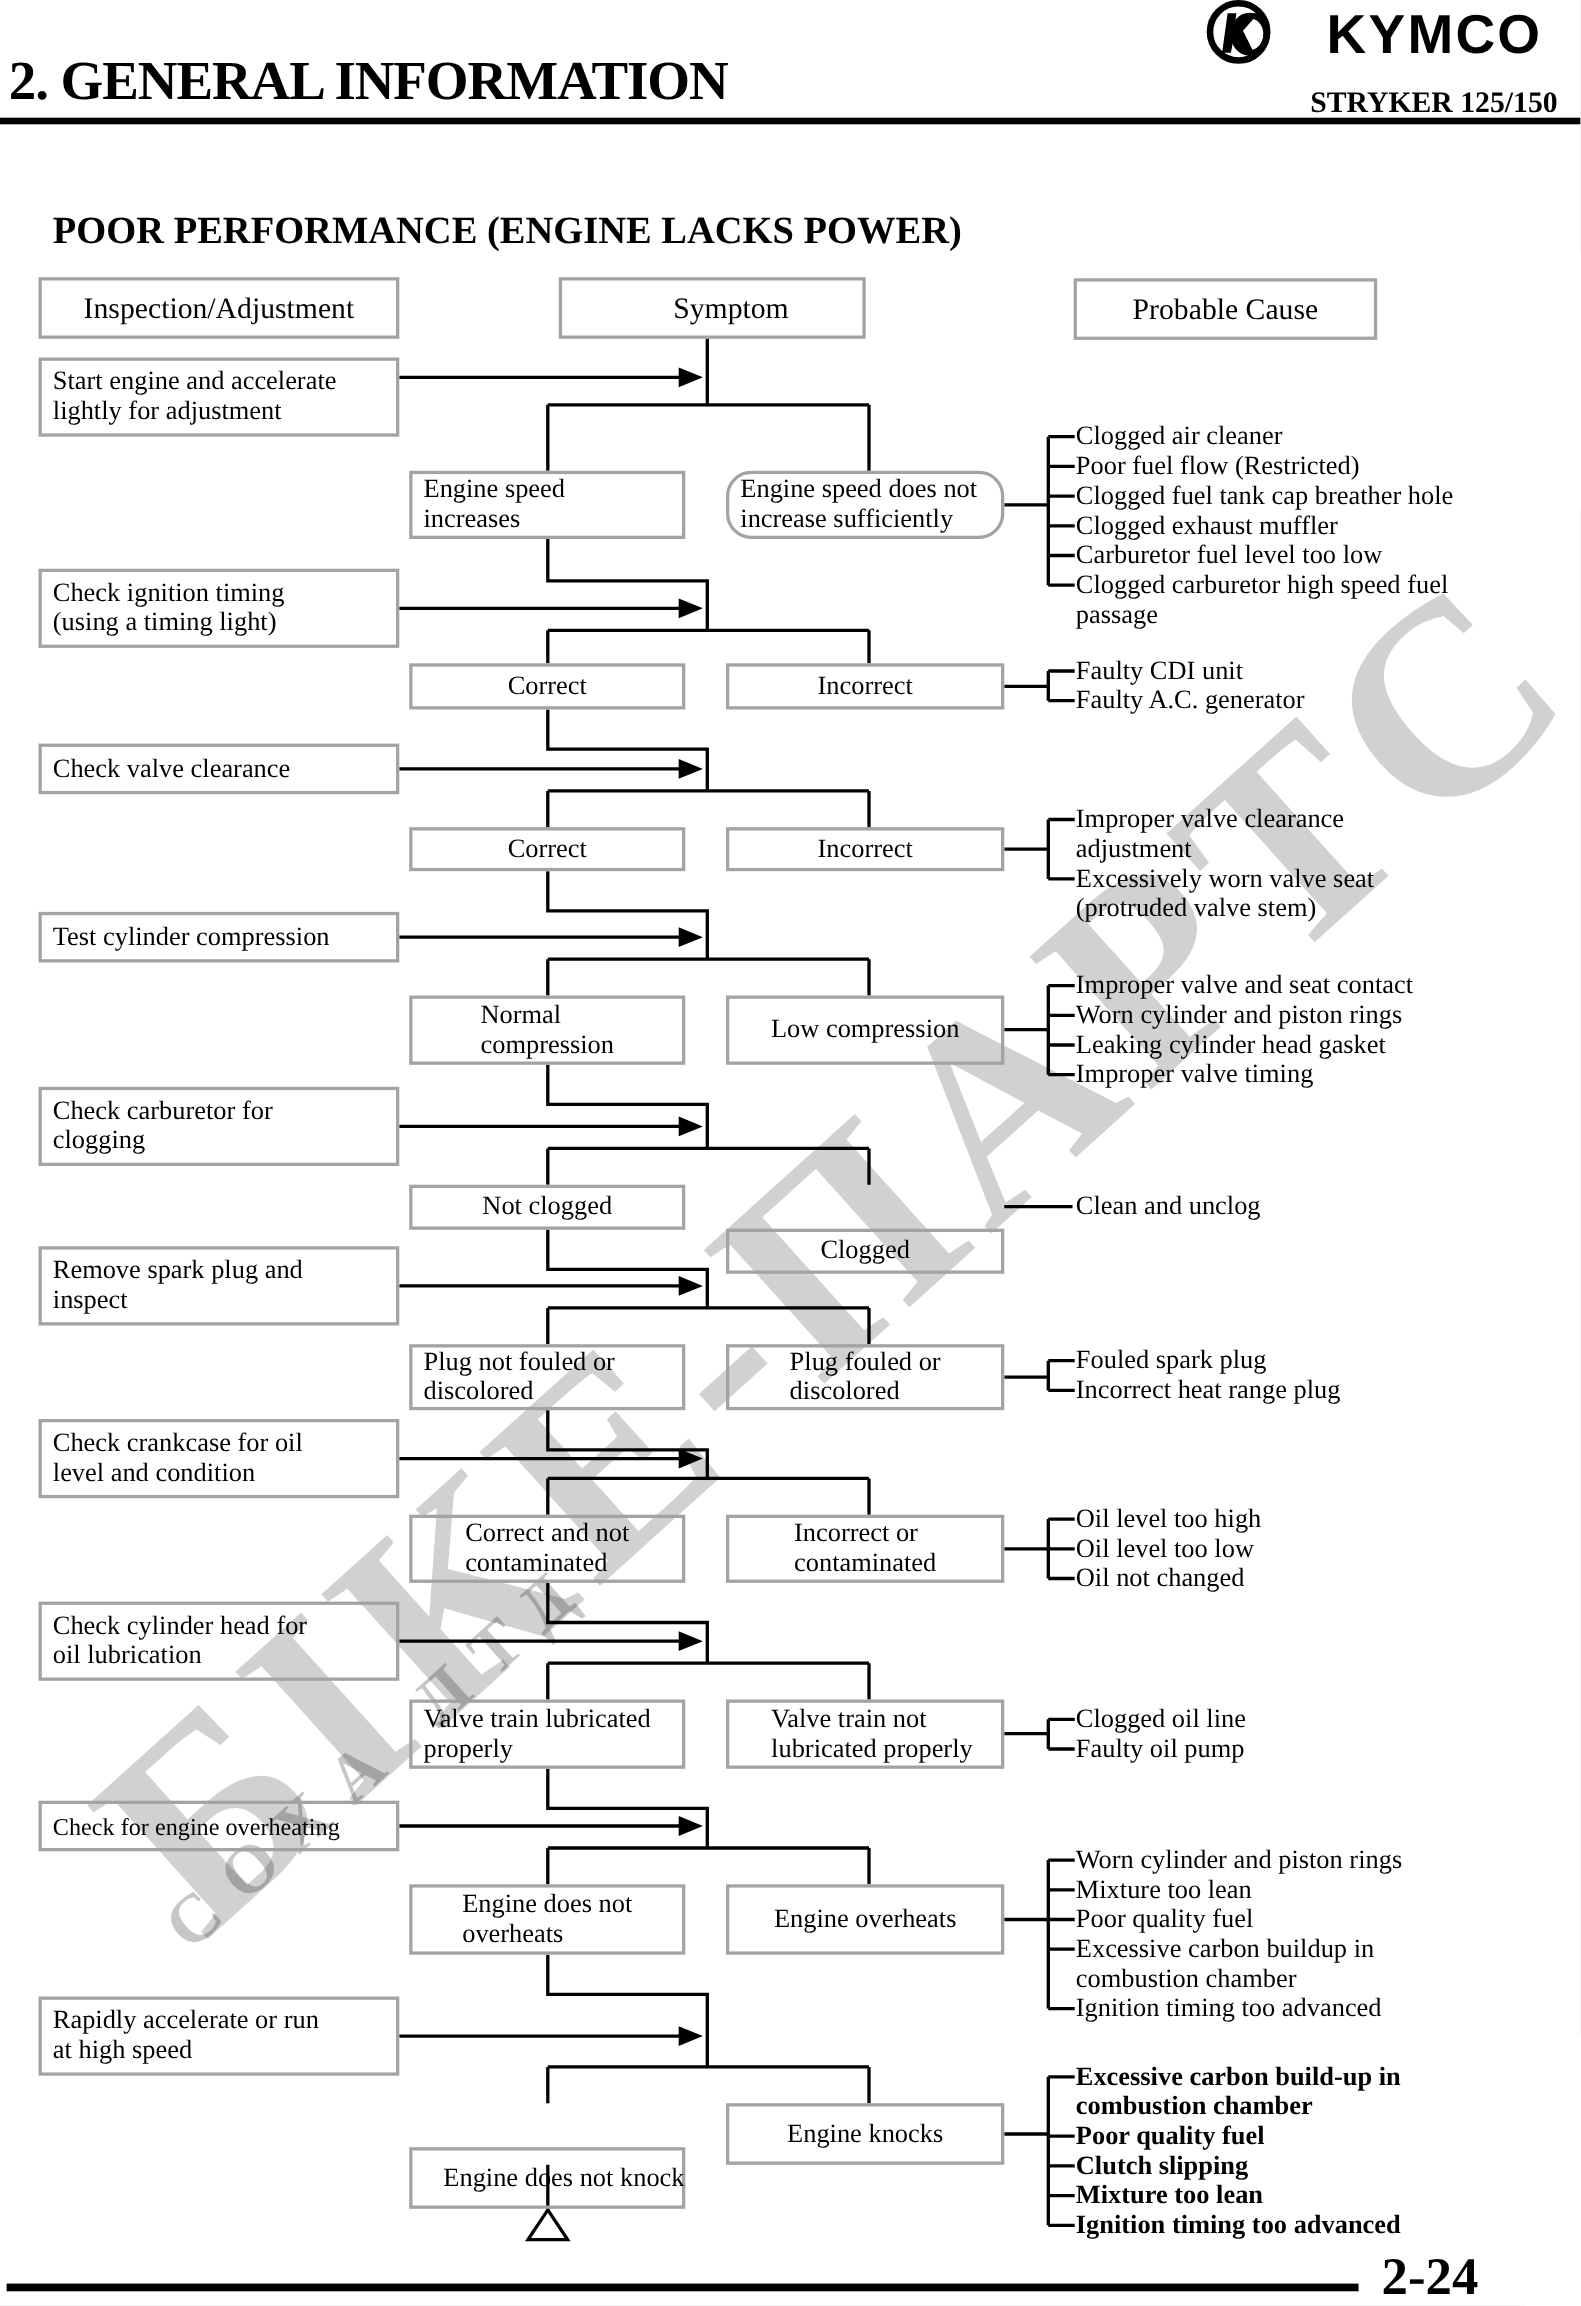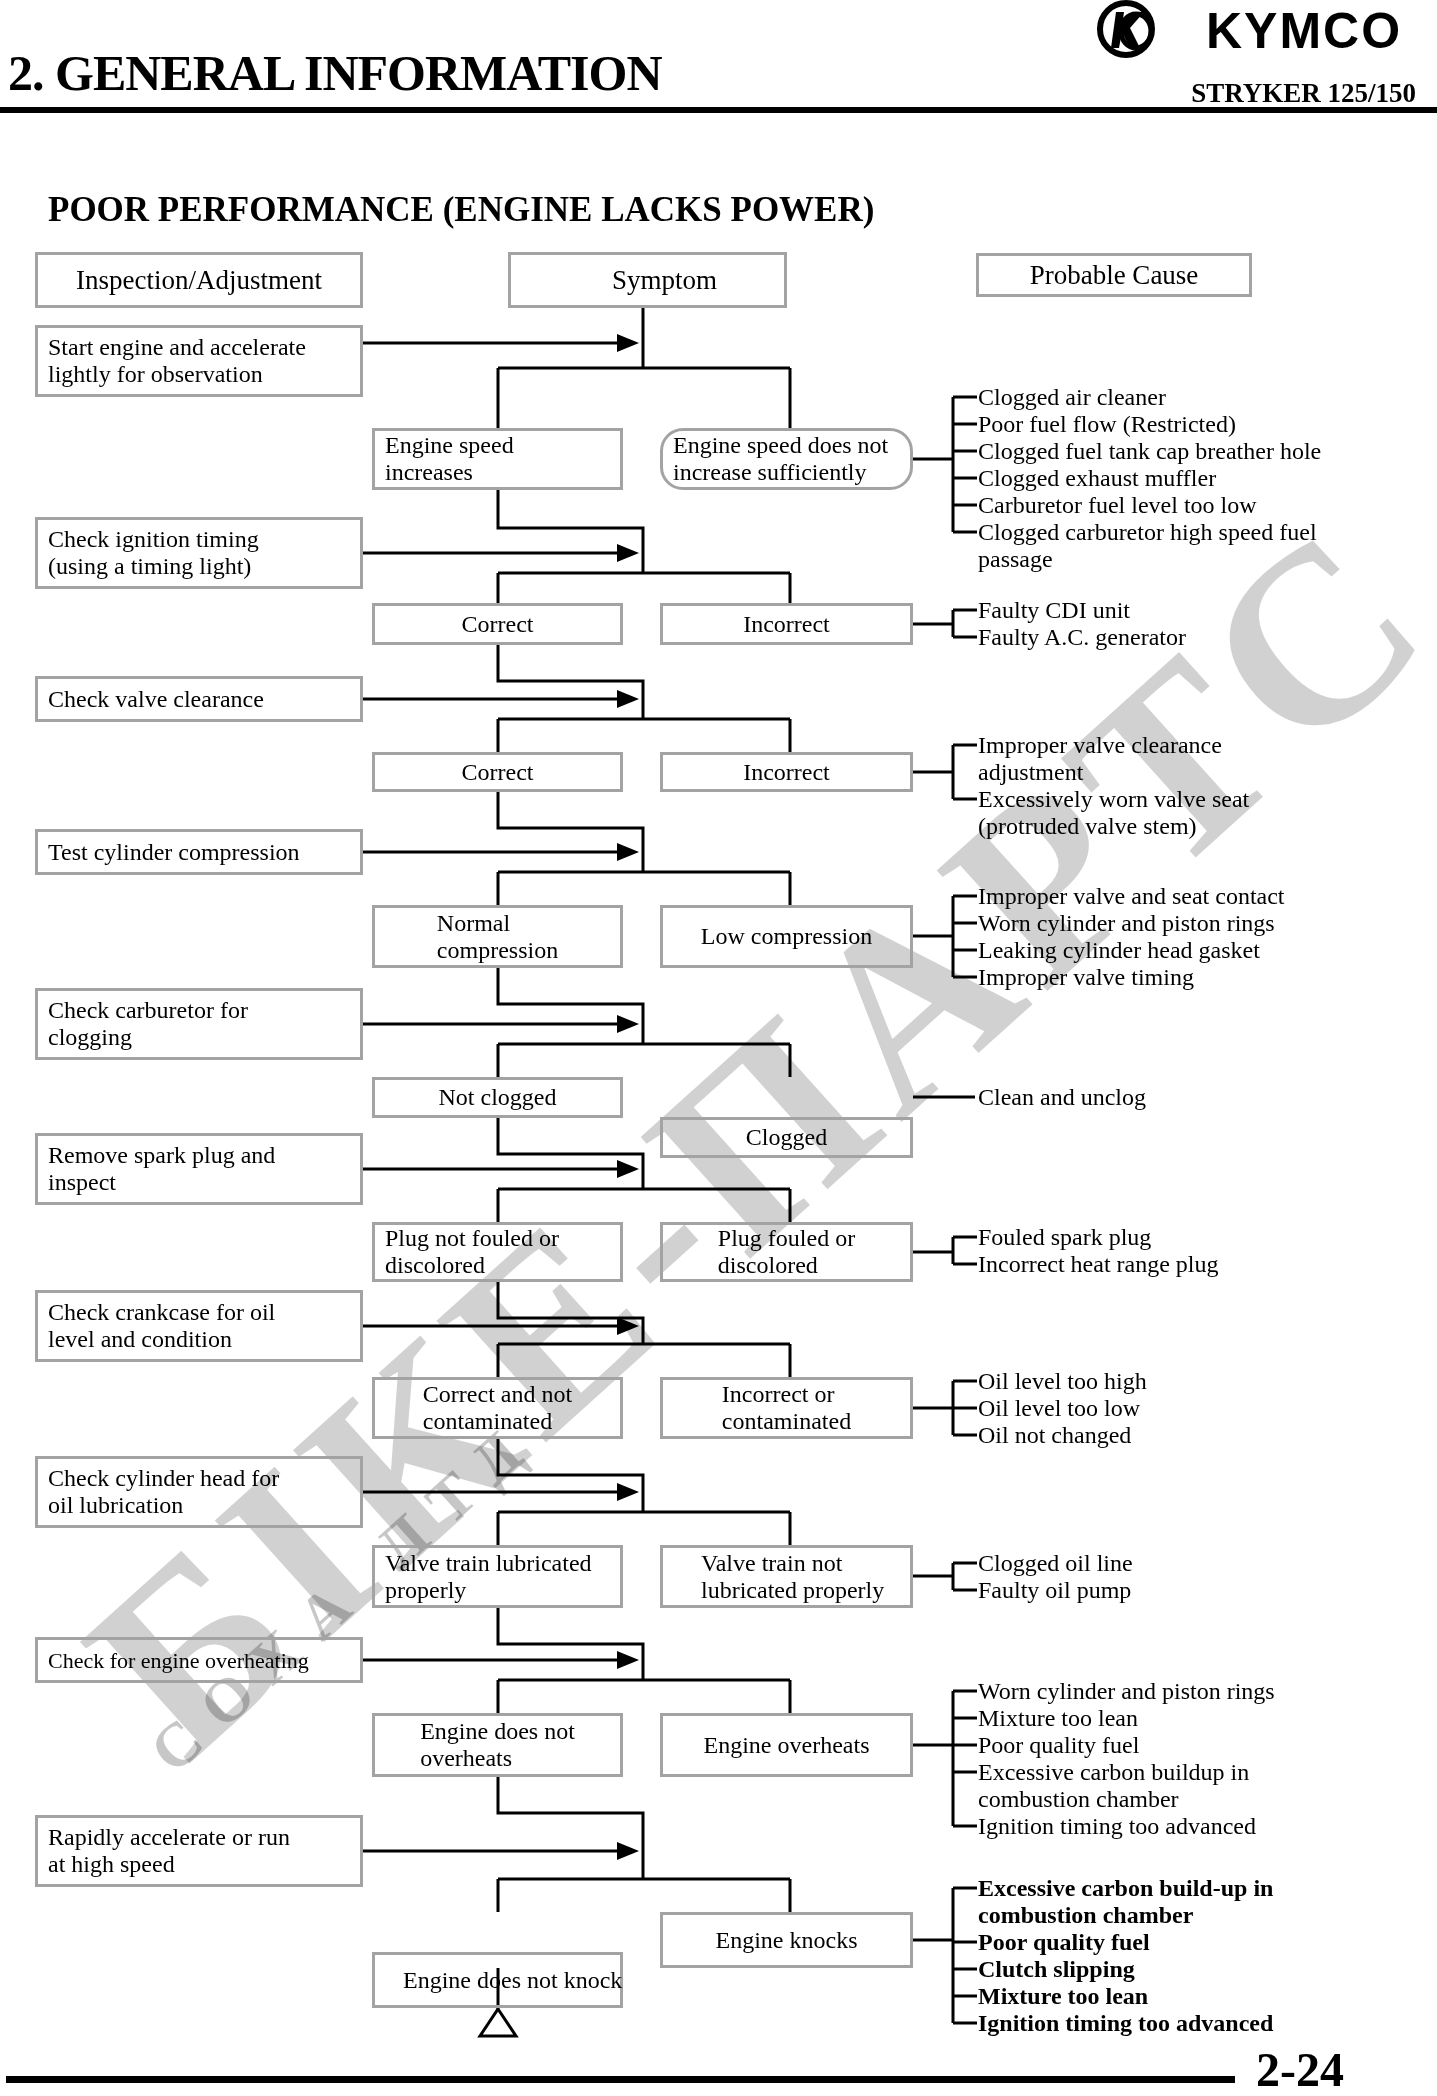--- a/index.html
+++ b/index.html
@@ -67,21 +67,21 @@
   <div class="box c hdr" style="left:35px;top:252px;width:328px;height:56px;">
     <div class="inner">
         <div class="ln">Inspection/Adjustment</div>
       </div>
   </div>
   <div class="box c hdr" style="left:508px;top:252px;width:279px;height:56px;padding-left:34px;">
     <div class="inner">
         <div class="ln">Symptom</div>
       </div>
   </div>
-  <div class="box c hdr" style="left:976px;top:253px;width:276px;height:44px;">
+  <div class="box c hdr" style="left:976px;top:253px;width:276px;height:56px;">
     <div class="inner">
         <div class="ln">Probable Cause</div>
       </div>
   </div>
 
   <svg id="connectors" width="1437" height="2096" viewBox="0 0 1437 2096">
     <g stroke="#000" stroke-width="3" fill="none">
 
       <path d="M643 308 V368 M498 368 H790 M498 368 V428 M790 368 V428"></path>
       <path d="M498 490 V528 H643 V573 M498 573 H790 M498 573 V603 M790 573 V603"></path>
@@ -122,21 +122,21 @@
       <path d="M639 1326 L617 1317 L617 1335 Z"></path>
         <path d="M639 1492 L617 1483 L617 1501 Z"></path>
       <path d="M639 1660 L617 1651 L617 1669 Z"></path>
         <path d="M639 1851 L617 1842 L617 1860 Z"></path>
     </g>
   </svg>
 
   <div class="box l" style="left:35px;top:325px;width:328px;height:72px;">
     <div class="inner">
         <div class="ln">Start engine and accelerate</div>
-        <div class="ln">lightly for observation</div>
+        <div class="ln">lightly for adjustment</div>
       </div>
   </div>
   <div class="box l" style="left:35px;top:517px;width:328px;height:72px;">
     <div class="inner">
         <div class="ln">Check ignition timing</div>
         <div class="ln">(using a timing light)</div>
       </div>
   </div>
   <div class="box l" style="left:35px;top:676px;width:328px;height:46px;">
     <div class="inner">

